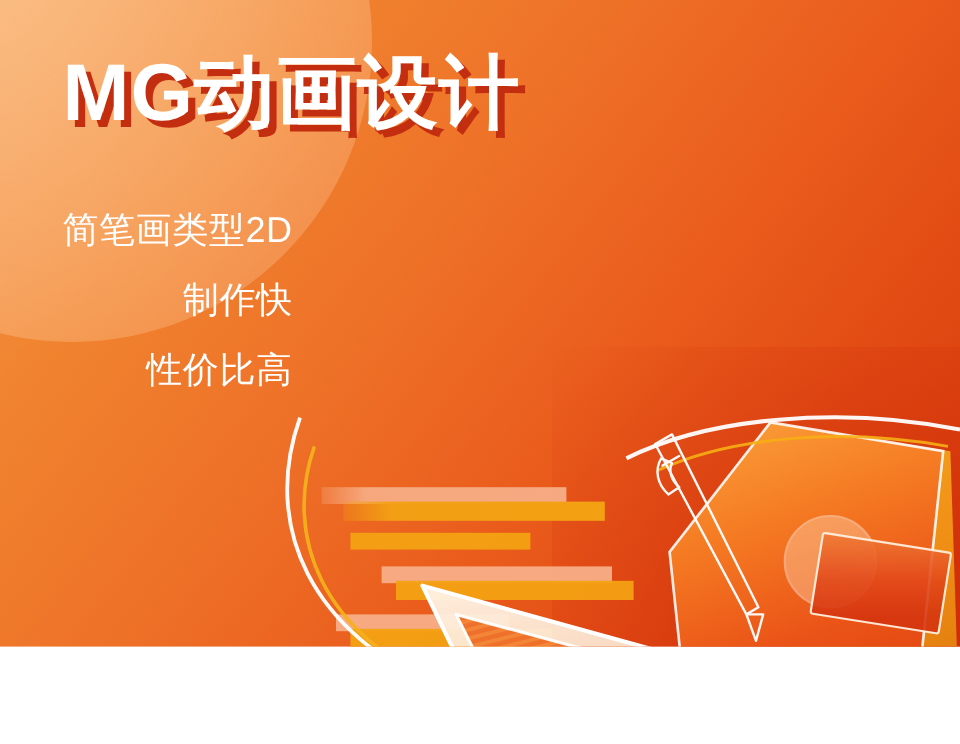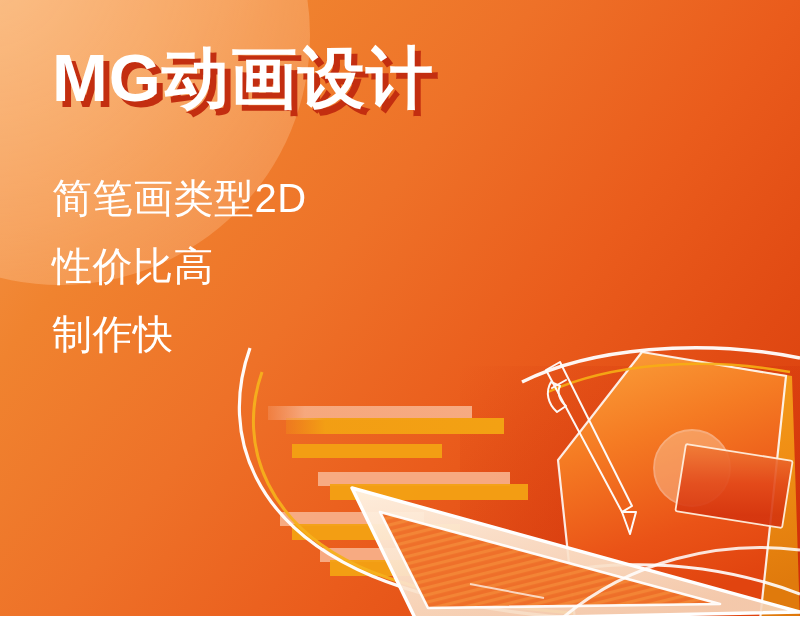--- a/index.html
+++ b/index.html
@@ -3,30 +3,31 @@
 <meta charset="utf-8">
 <style>
   html, body {
     margin: 0;
     padding: 0;
     background: #ffffff;
   }
   #banner {
     position: relative;
     width: 800px;
-    height: 616px;
+    height: 539px;
     overflow: hidden;
     font-family: "Liberation Sans", "DejaVu Sans", sans-serif;
     background: linear-gradient(128deg,
         #F59A4E 0%,
         #F0832F 22%,
         #EE7128 42%,
         #EA5C1C 62%,
         #E14A13 80%,
         #D63A0B 100%);
+    text-align: right;
   }
 
   
   .glow-circle {
     position: absolute;
     left: -190px;
     top: -215px;
     width: 500px;
     height: 500px;
     border-radius: 50%;
@@ -67,21 +68,21 @@
   }
 
   
   .bullets {
     position: absolute;
     left: 52px;
     top: 178px;
     z-index: 40;
   }
   .bullet-line {
-    font-size: 40px;
+    font-size: 30px;
     color: #ffffff;
     line-height: 1;
     margin-bottom: 28px;
     white-space: nowrap;
     letter-spacing: 0.5px;
   }
   .bullet-line:last-child { margin-bottom: 0; }
 
   
   .artwork {
@@ -200,17 +201,17 @@
 
     </g>
   </svg>
 
   <div class="headline-wrap">
     <div class="headline">MG动画设计</div>
   </div>
 
   <div class="bullets">
     <div class="bullet-line">简笔画类型2D</div>
+    <div class="bullet-line">制作快</div>
     <div class="bullet-line">性价比高</div>
-    <div class="bullet-line">制作快</div>
   </div>
 
 </div>
 
 </body></html>

